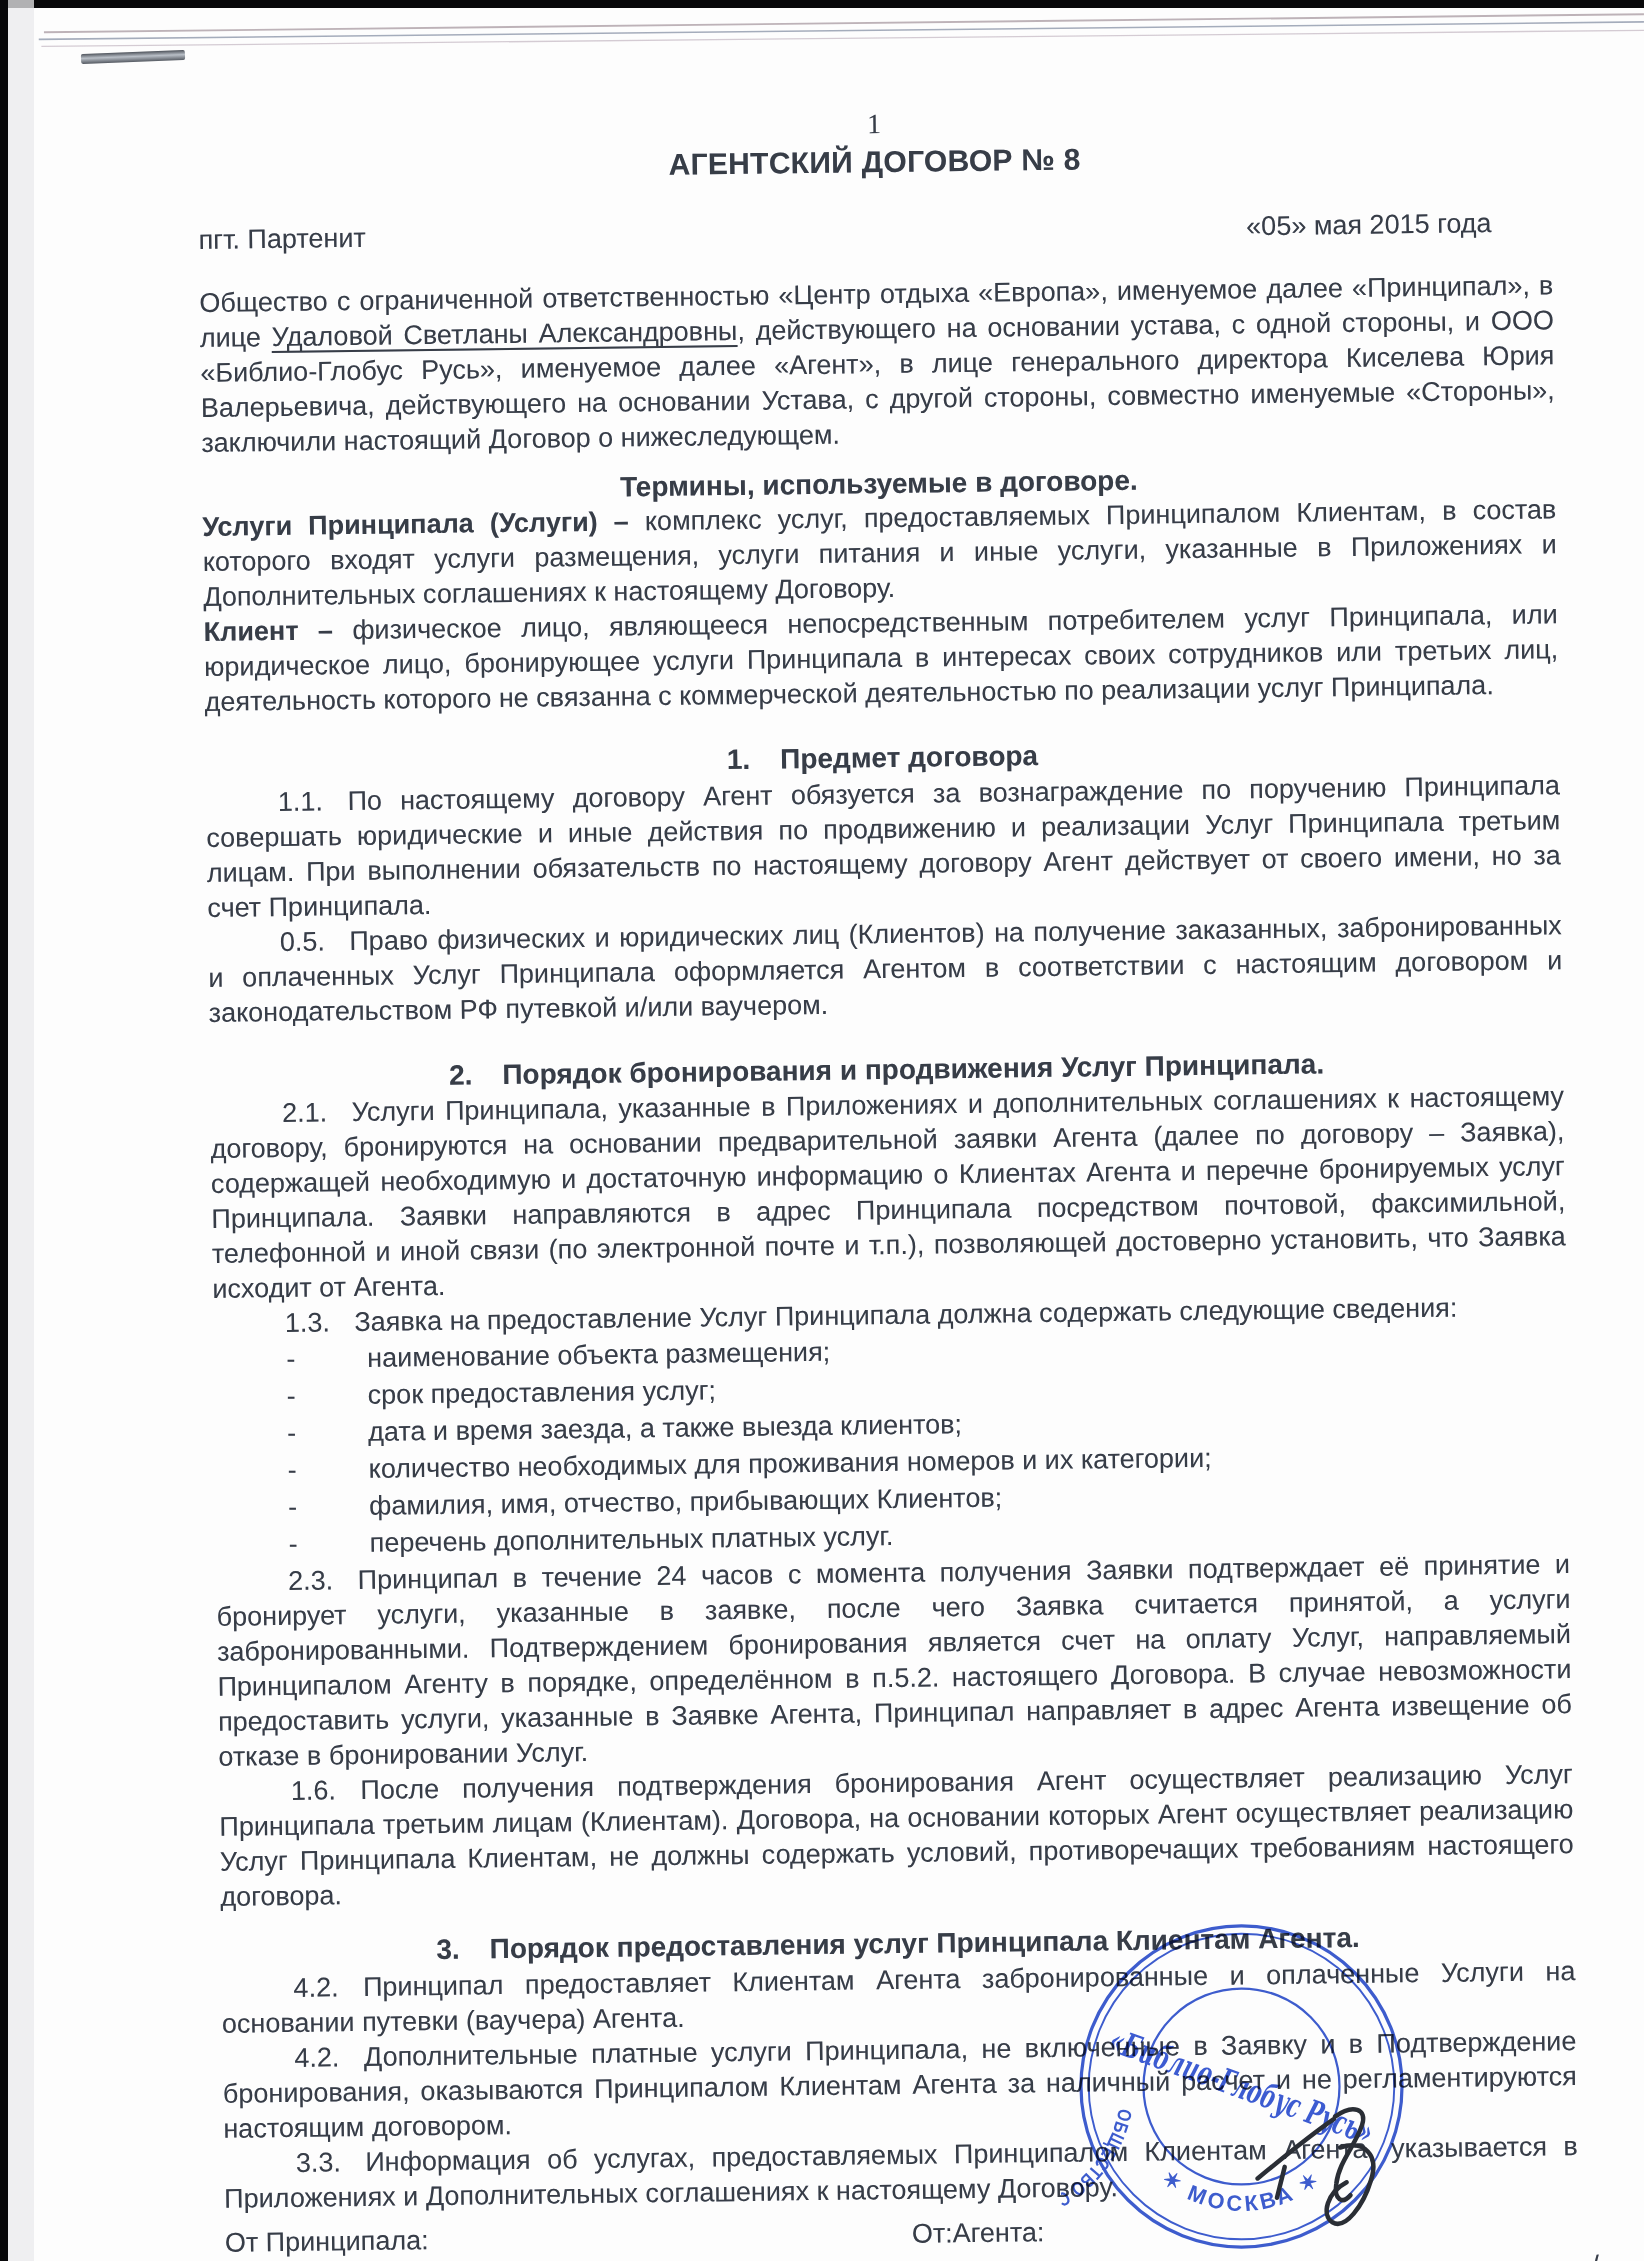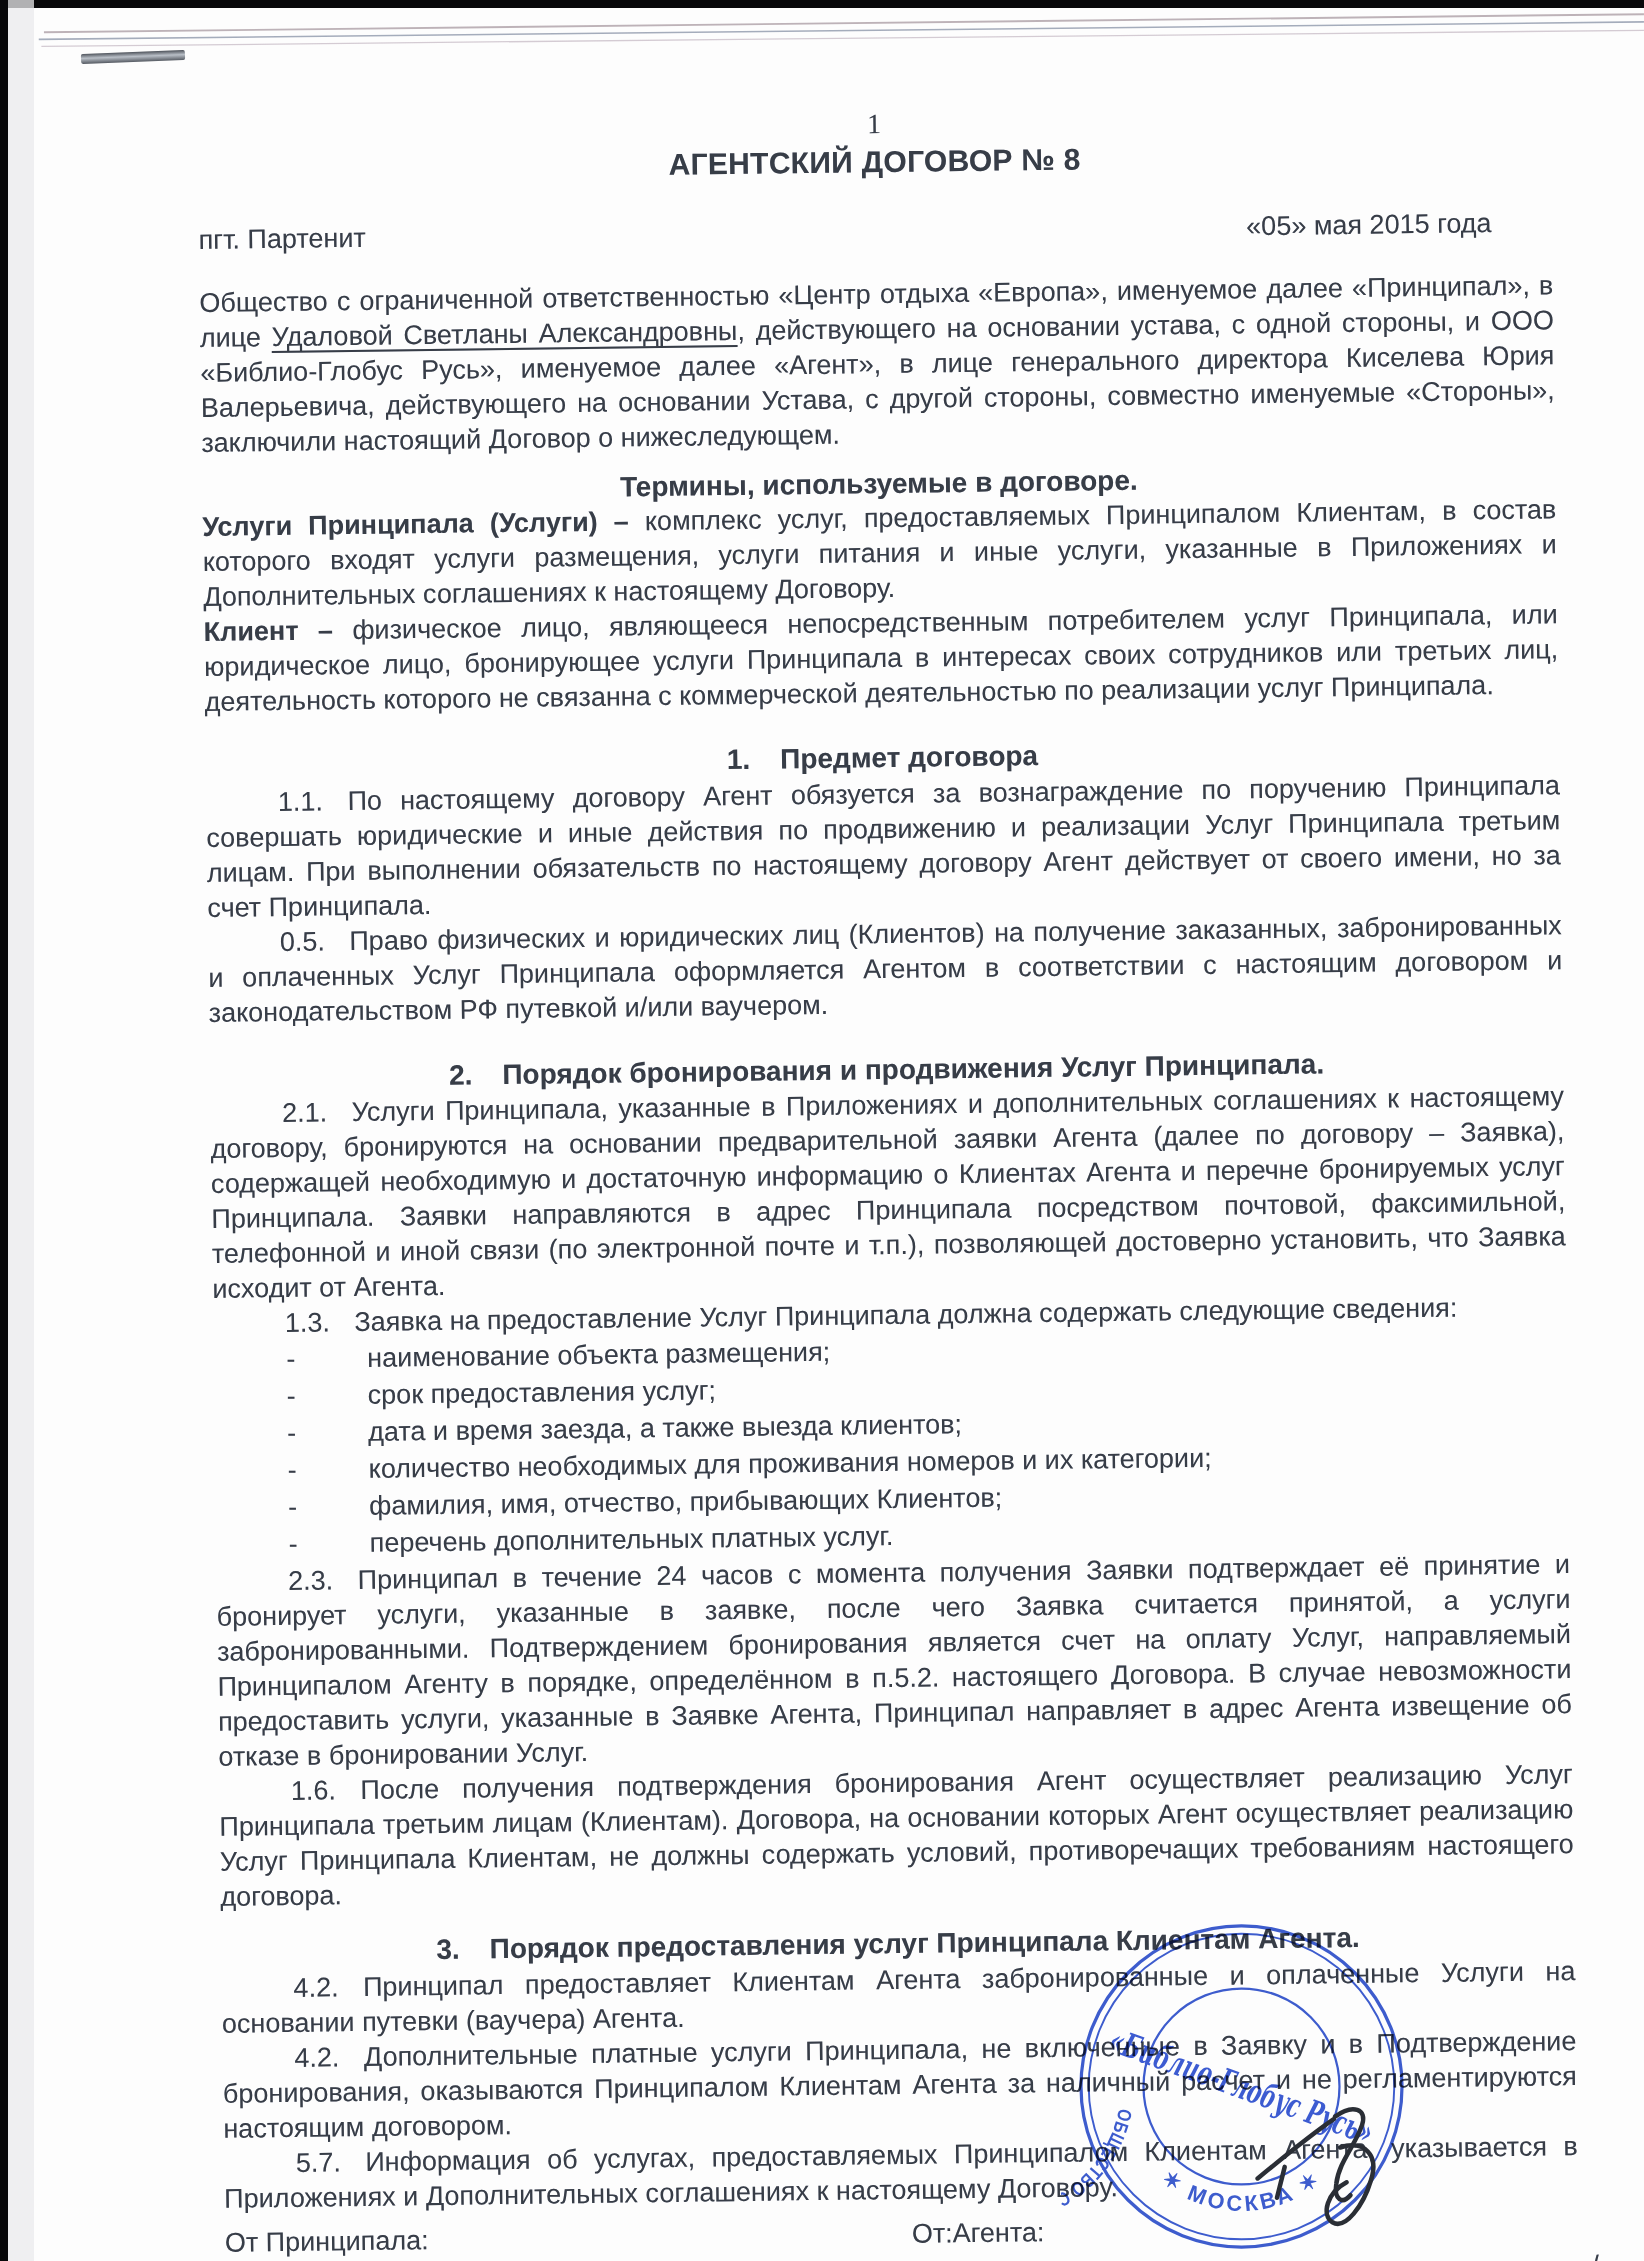--- a/index.html
+++ b/index.html
@@ -123,21 +123,21 @@
     <p class="para indent mt2"><span class="pnum">2.3.</span><span>Принципал в течение 24 часов с момента получения Заявки подтверждает её принятие и бронирует услуги, указанные в заявке, после чего Заявка считается принятой, а услуги забронированными. Подтверждением бронирования является счет на оплату Услуг, направляемый Принципалом Агенту в порядке, определённом в п.5.2. настоящего Договора. В случае невозможности предоставить услуги, указанные в Заявке Агента, Принципал направляет в адрес Агента извещение об отказе в бронировании Услуг.</span></p>
 
     <p class="para indent"><span class="pnum">1.6.</span><span>После получения подтверждения бронирования Агент осуществляет реализацию Услуг Принципала третьим лицам (Клиентам). Договора, на основании которых Агент осуществляет реализацию Услуг Принципала Клиентам, не должны содержать условий, противоречащих требованиям настоящего договора.</span></p>
 
     <div class="sec-head h3m"><span class="hnum">3.</span><span>Порядок предоставления услуг Принципала Клиентам Агента.</span></div>
 
     <p class="para indent mt4"><span class="pnum">4.2.</span><span>Принципал предоставляет Клиентам Агента забронированные и оплаченные Услуги на основании путевки (ваучера) Агента.</span></p>
 
     <p class="para indent"><span class="pnum">4.2.</span><span>Дополнительные платные услуги Принципала, не включенные в Заявку и в Подтверждение бронирования, оказываются Принципалом Клиентам Агента за наличный расчет и не регламентируются настоящим договором.</span></p>
 
-    <p class="para indent"><span class="pnum">5.7.</span><span>Информация об услугах, предоставляемых Принципалом Клиентам Агента, указывается в Приложениях и Дополнительных соглашениях к настоящему Договору.</span></p>
+    <p class="para indent"><span class="pnum">3.3.</span><span>Информация об услугах, предоставляемых Принципалом Клиентам Агента, указывается в Приложениях и Дополнительных соглашениях к настоящему Договору.</span></p>
 
     <div class="footer-row">
       <span class="f-principal">От Принципала:</span>
       <span class="f-agent">От:Агента:</span>
     </div>
 
     <div class="sig-row">
 
       <span class="slash sx-c">/</span>
     </div>

